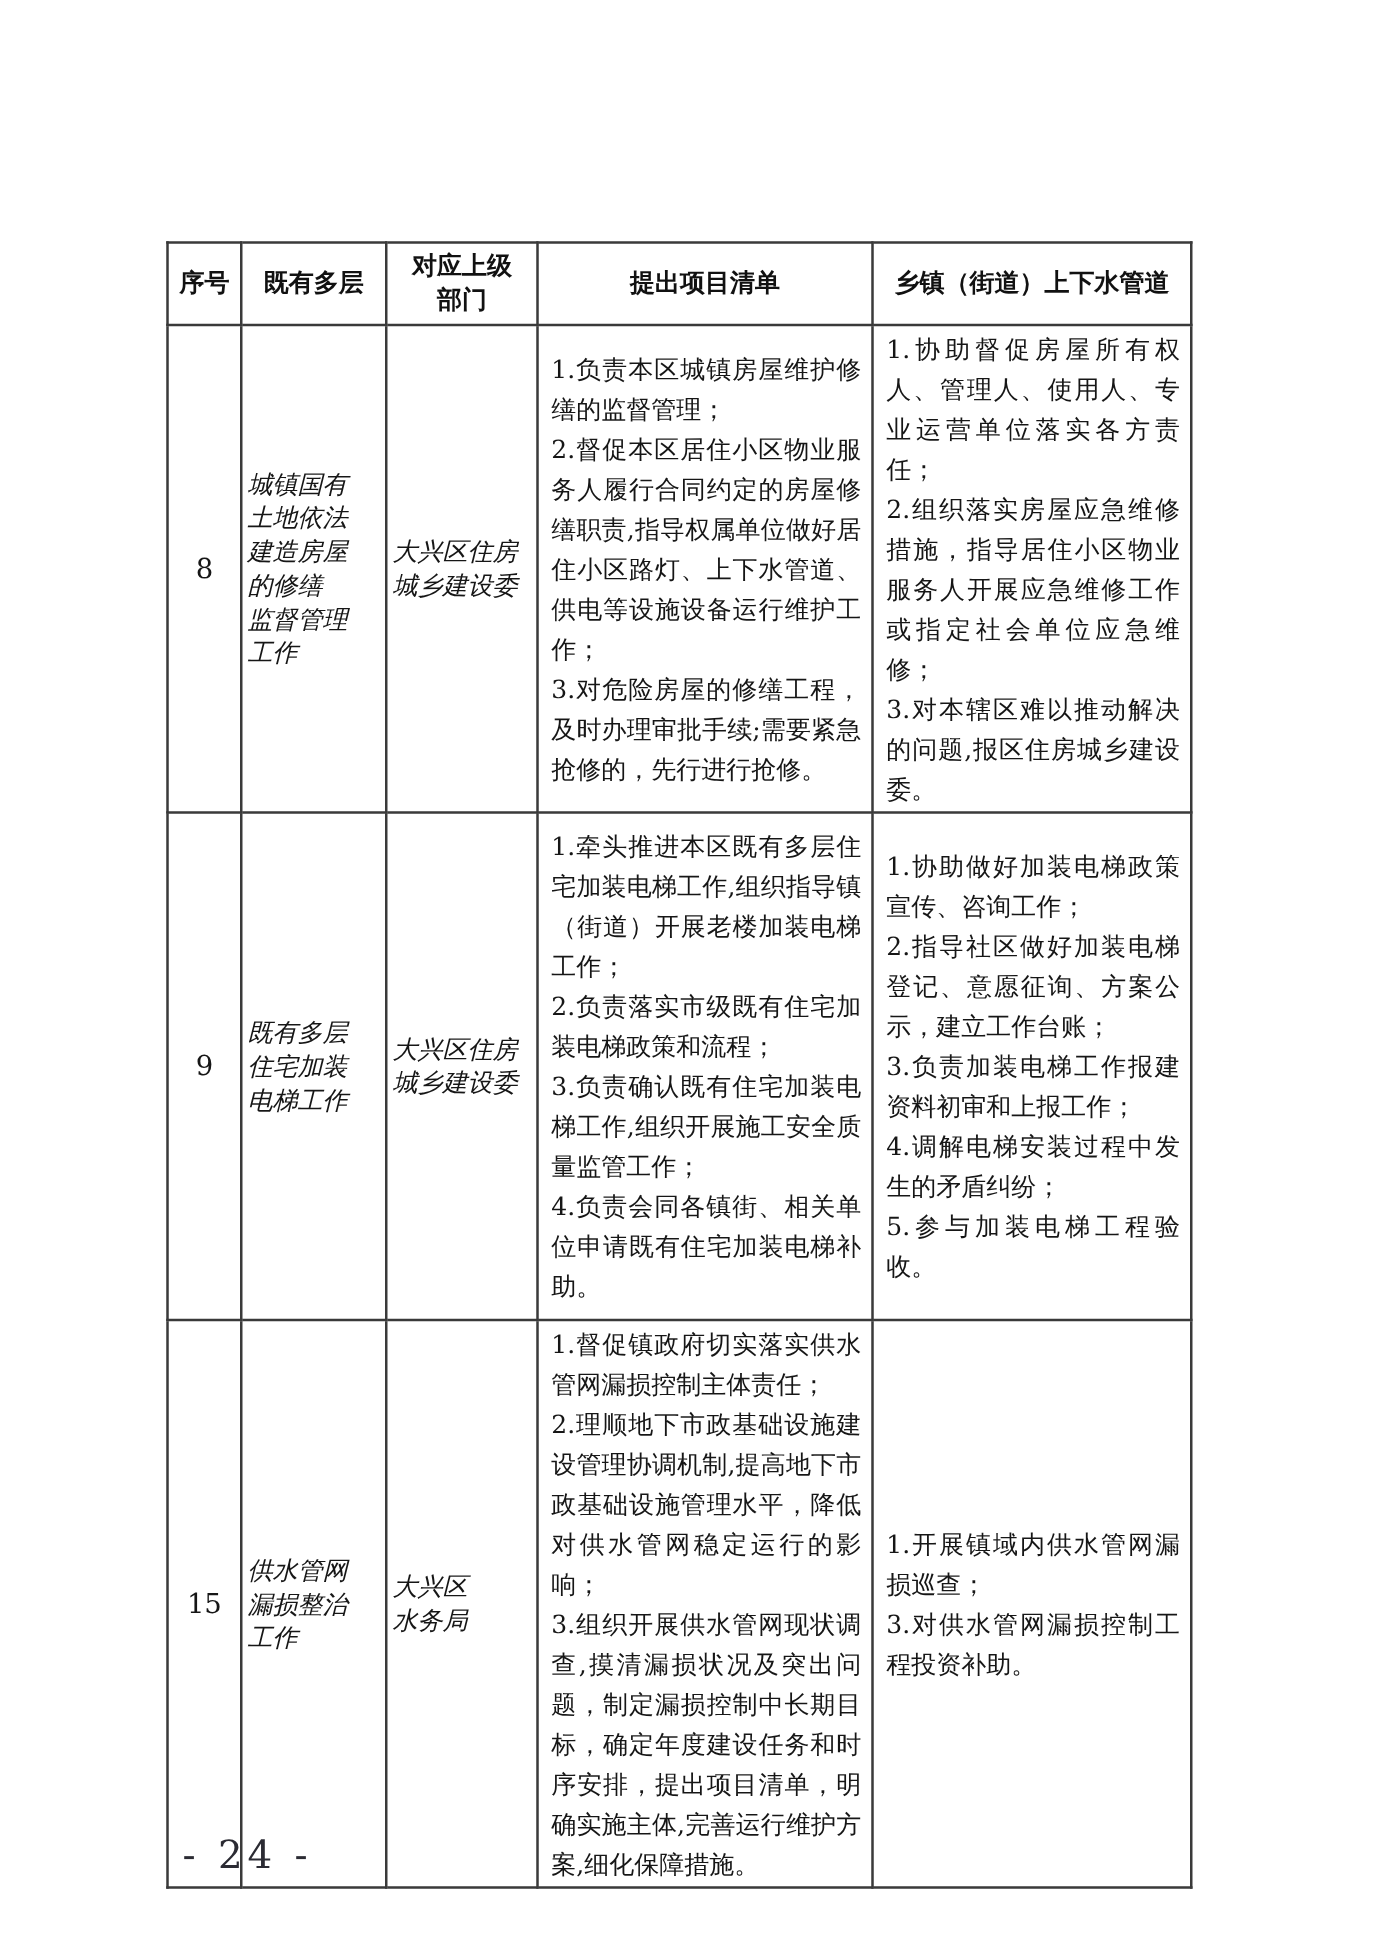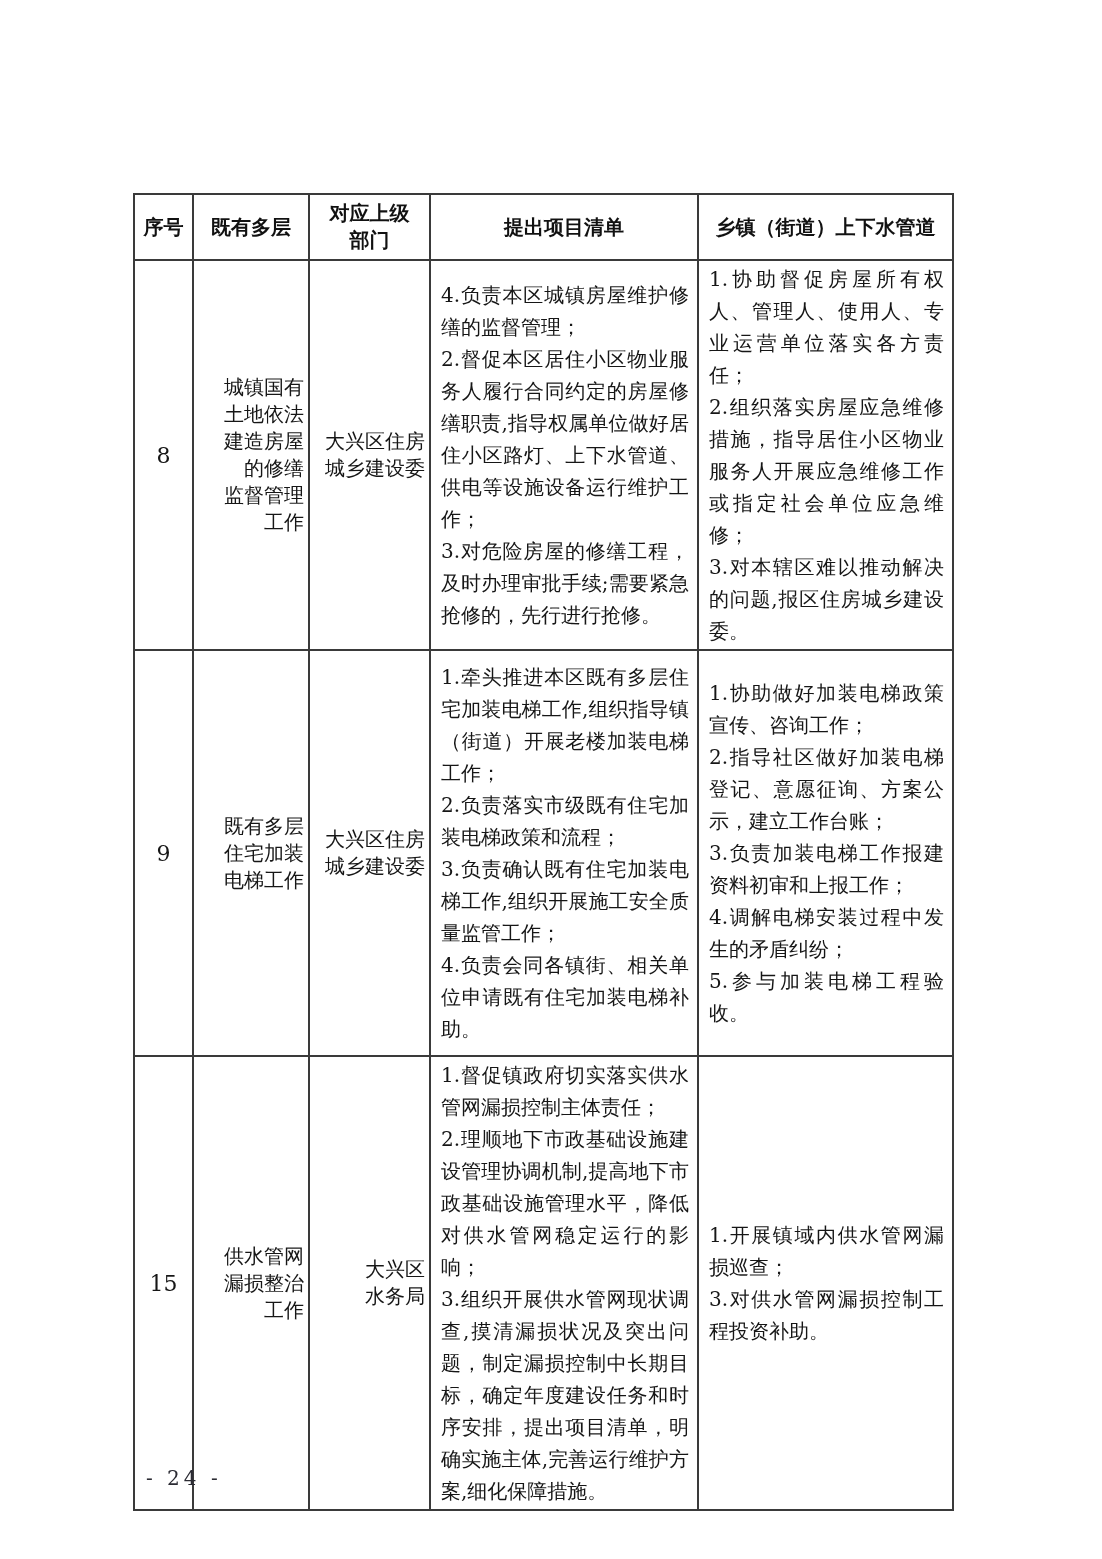--- a/index.html
+++ b/index.html
@@ -39,41 +39,42 @@
     text-align: center;
     white-space: pre-line;
     color: #111111;
   }
   td.c-no {
     text-align: center;
     font-size: 22px;
   }
   td.c-name,
   td.c-dept {
-    text-align: right;
+    text-align: left;
     font-size: 20px;
     line-height: 27px;
     white-space: pre-line;
     padding: 2px 4px;
+    font-style: italic;
   }
   td.c-duty {
     font-size: 20px;
     line-height: 32px;
     padding: 2px 8px 2px 10px;
     text-align: justify;
     white-space: pre-line;
   }
   tr.row-8 > td { height: 296px; }
   tr.row-9 > td { height: 400px; }
   tr.row-10 > td { height: 388px; }
   .page-number {
     position: absolute;
     left: 146px;
     top: 1466px;
-    font-size: 20px;
+    font-size: 31px;
     letter-spacing: 4px;
     color: #2b2b33;
     font-family: "DejaVu Serif", "Liberation Serif", serif;
   }
 </style>
 </head>
 <body>
 
 <div class="page">
 
@@ -99,21 +100,21 @@
       <tr class="row-8">
         <td class="c-no">8</td>
         <td class="c-name">城镇国有
 土地依法
 建造房屋
 的修缮
 监督管理
 工作</td>
         <td class="c-dept">大兴区住房
 城乡建设委</td>
-        <td class="c-duty">4.负责本区城镇房屋维护修缮的监督管理；
+        <td class="c-duty">1.负责本区城镇房屋维护修缮的监督管理；
 2.督促本区居住小区物业服务人履行合同约定的房屋修缮职责,指导权属单位做好居住小区路灯、上下水管道、供电等设施设备运行维护工作；
 3.对危险房屋的修缮工程，及时办理审批手续;需要紧急抢修的，先行进行抢修。</td>
         <td class="c-duty">1.协助督促房屋所有权人、管理人、使用人、专业运营单位落实各方责任；
 2.组织落实房屋应急维修措施，指导居住小区物业服务人开展应急维修工作或指定社会单位应急维修；
 3.对本辖区难以推动解决的问题,报区住房城乡建设委。</td>
       </tr>
       <tr class="row-9">
         <td class="c-no">9</td>
         <td class="c-name">既有多层
 住宅加装

